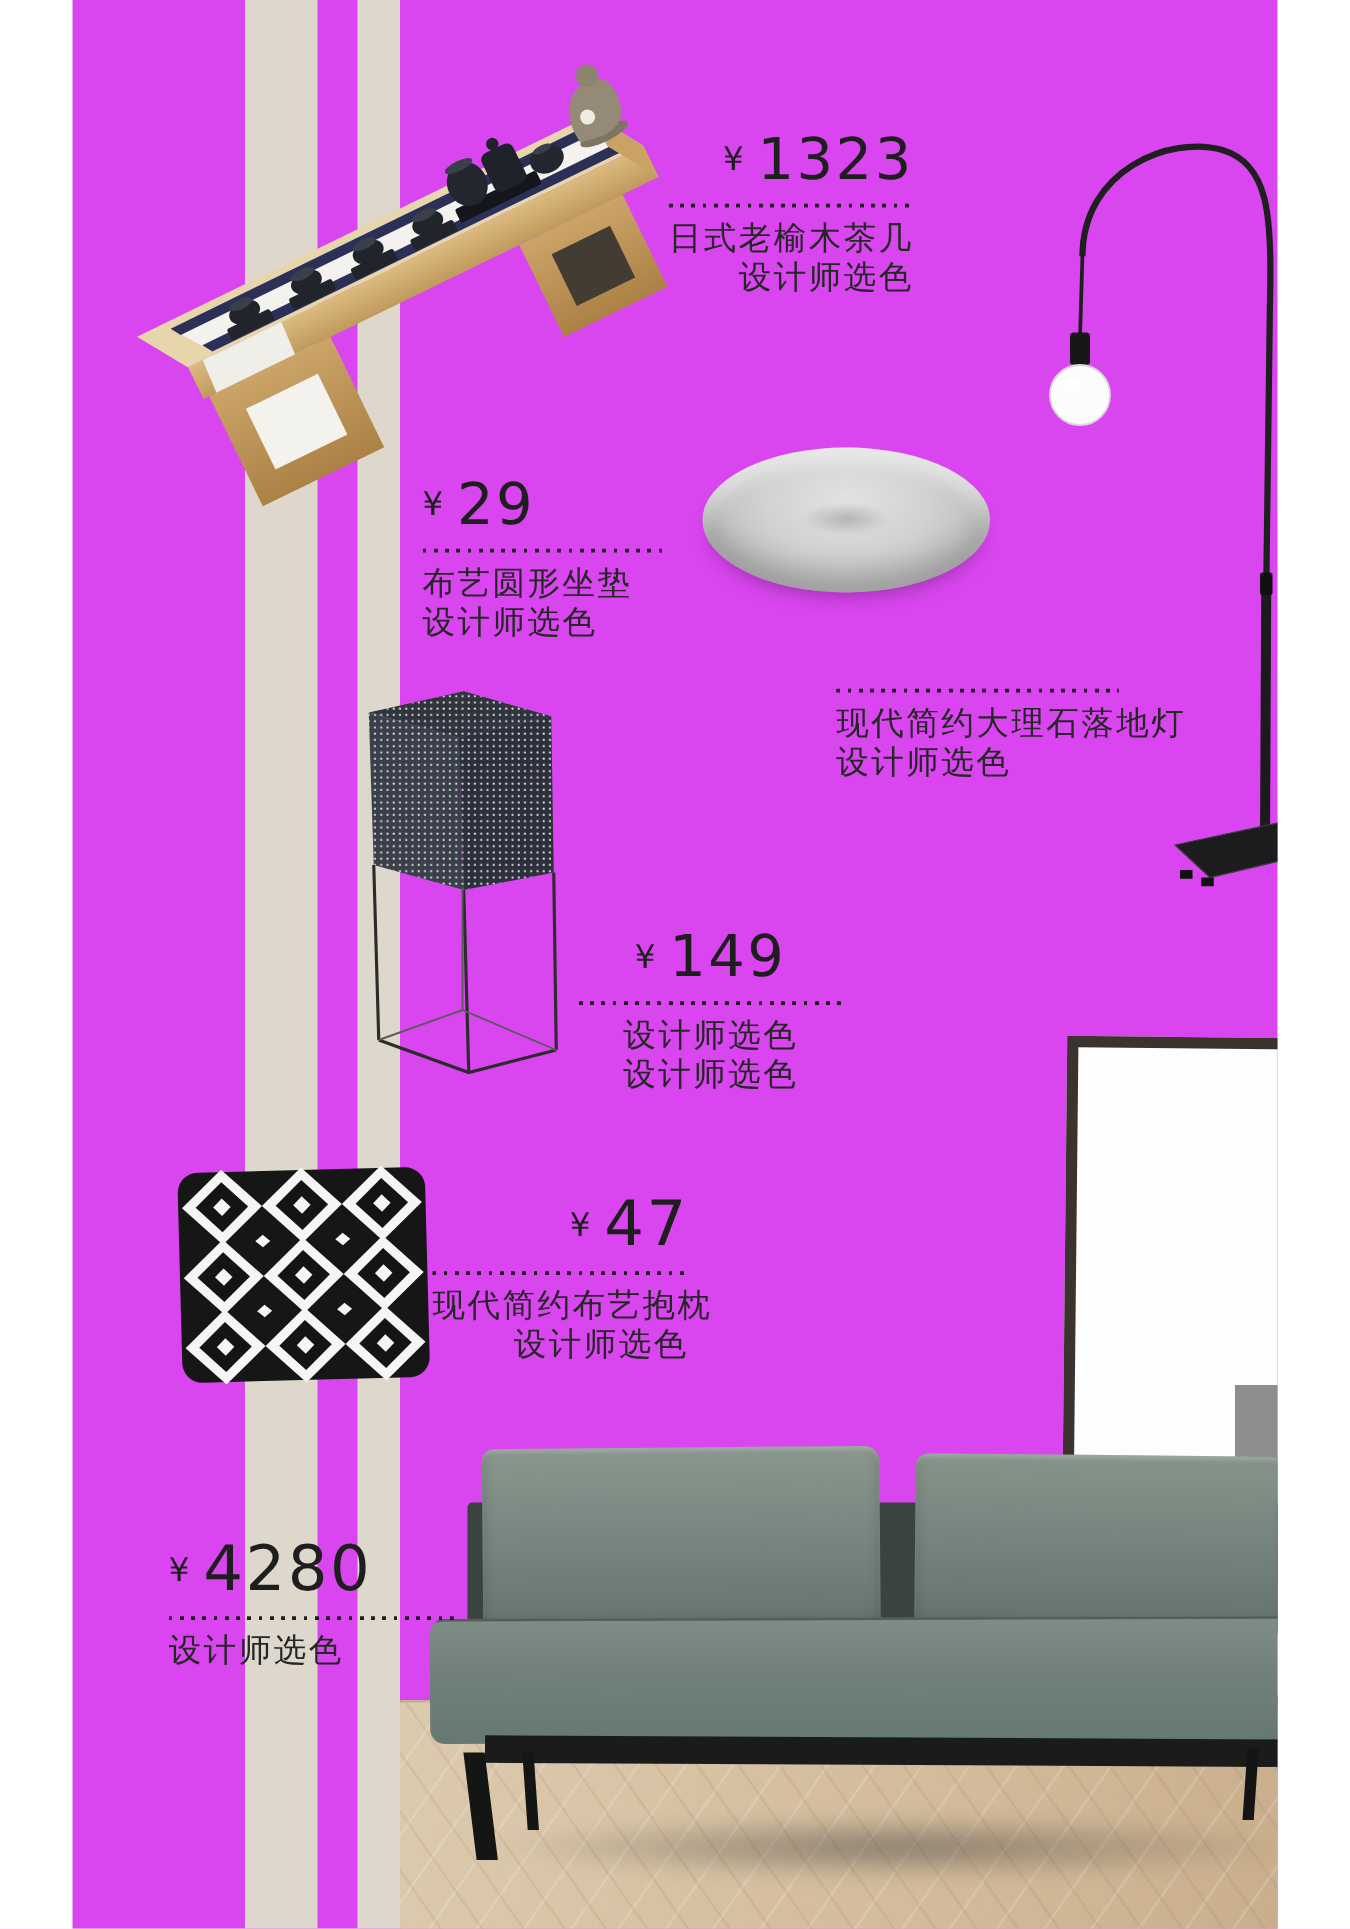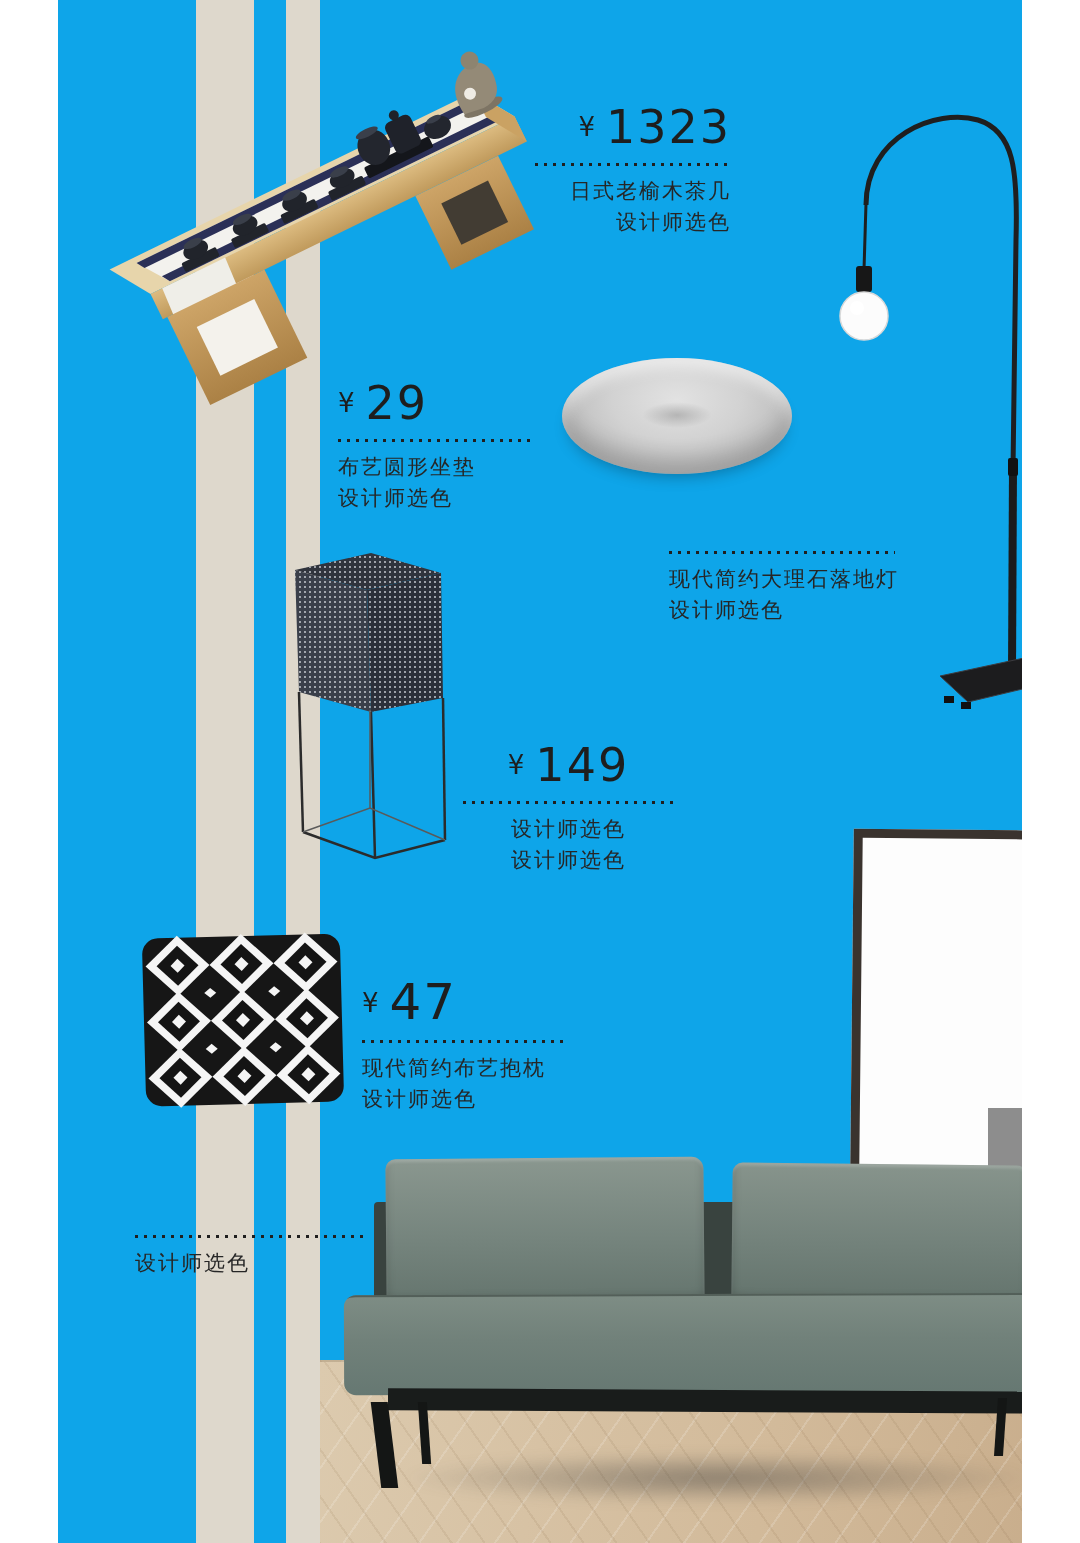--- a/index.html
+++ b/index.html
@@ -1,37 +1,37 @@
 <!DOCTYPE html>
 <html><head>
 <meta charset="utf-8">
 <style>
   html,body{margin:0;padding:0;background:#ffffff;}
   #canvas{
     position:relative;width:964px;height:1543px;margin:0 auto;
-    background:#0ea5e9;overflow:hidden;
+    background:#d946ef;overflow:hidden;
     font-family:"DejaVu Sans","Liberation Sans",sans-serif;color:#222;
   }
   
   .stripe{position:absolute;top:0;height:1543px;background:#ded8cc;z-index:1;}
   #stripe-a{left:138px;width:58px;}
   #stripe-b{left:228px;width:34px;}
 
   
   .price-block{position:absolute;z-index:6;}
   .price-line{white-space:nowrap;color:#1e1e1e;letter-spacing:2px;}
   .cur{font-size:26px;vertical-align:7px;margin-right:9px;}
   .amount{font-size:46px;font-weight:400;}
   .dots{height:3px;background:repeating-linear-gradient(90deg,#1f1f1f 0 3px,transparent 3px 9px);margin:9px 0 10px;}
-  .pname,.pnote{font-size:21px;letter-spacing:2px;line-height:31px;color:#262626;white-space:nowrap;}
+  .pname,.pnote{font-size:26px;letter-spacing:2px;line-height:31px;color:#262626;white-space:nowrap;}
   #p-tea    {left:477px;top:100px;width:196px;text-align:right;}
   #p-cushion{left:280px;top:376px;width:196px;text-align:left;}
   #p-lamp   {left:611px;top:542px;width:226px;text-align:left;}
   #p-plant  {left:405px;top:738px;width:211px;text-align:center;}
-  #p-pillow {left:304px;top:950px;width:205px;margin-top:23px;}
+  #p-pillow {left:288px;top:950px;width:205px;text-align:right;}
   #p-sofa   {left:77px; top:1226px;width:228px;text-align:left;}
   #p-lamp .amount,#p-pillow .amount,#p-sofa .amount{font-size:50px;}
 
   
   .photo{position:absolute;z-index:4;}
 
   
   #pouf{left:504px;top:358px;width:230px;height:116px;border-radius:50%;
     background:radial-gradient(ellipse at 50% 36%,#e2e2e2 0%,#d2d2d2 40%,#bcbcbc 72%,#a6a6a6 100%);
     box-shadow:inset 0 -16px 20px rgba(0,0,0,.16),inset 0 10px 14px rgba(255,255,255,.55),0 10px 16px -8px rgba(0,0,0,.30);}
@@ -283,17 +283,18 @@
   </div>
 
   <div class="price-block" id="p-pillow">
     <div class="price-line"><span class="cur">¥</span><span class="amount">47</span></div>
     <div class="dots"></div>
     <div class="pname">现代简约布艺抱枕</div>
     <div class="pnote">设计师选色</div>
   </div>
 
   <div class="price-block" id="p-sofa">
+    <div class="price-line"><span class="cur">¥</span><span class="amount">4280</span></div>
     <div class="dots"></div>
     <div class="pnote">设计师选色</div>
   </div>
 
 </div>
 
 </body></html>

